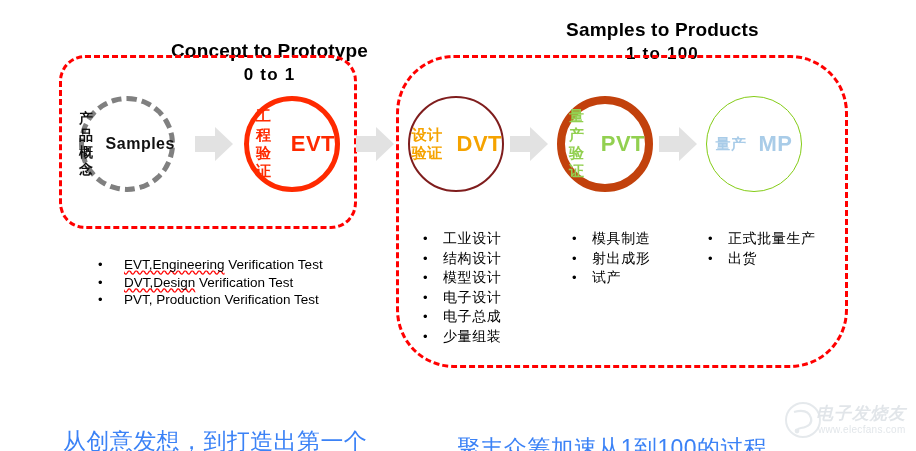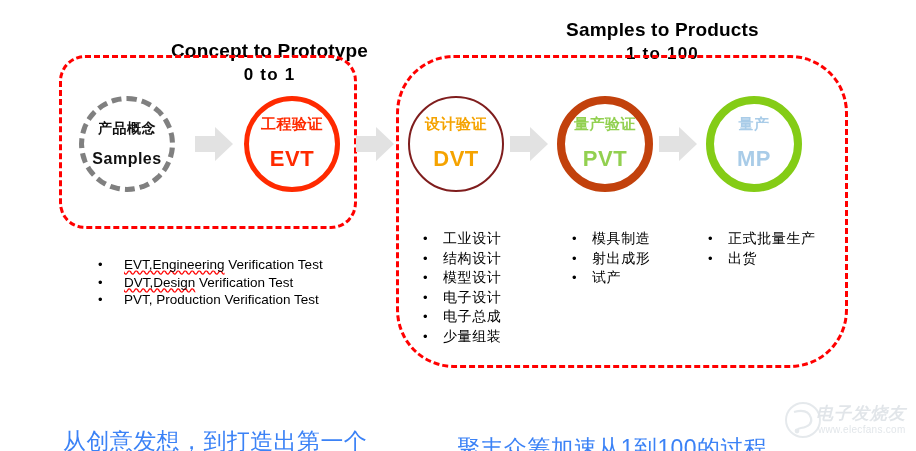--- a/index.html
+++ b/index.html
@@ -56,21 +56,21 @@
     border-radius: 58px;
   }
 
   
   .circle {
     position: absolute;
     width: 96px; height: 96px;
     border-radius: 50%;
     box-sizing: border-box;
     display: flex;
-    flex-direction: column;
+    flex-direction: row;
     align-items: center;
     justify-content: center;
     text-align: center;
     line-height: 1.22;
     gap: 12px;
   }
   .circle .cn {
     font-size: 15px;
     font-weight: bold;
     letter-spacing: 0.5px;
@@ -99,21 +99,21 @@
     border: 2px solid #7f1d1d;
     color: #f5a300;
   }
   #circle-pvt {
     left: 557px; top: 96px;
     border: 8px solid #c2410c;
     color: #92d050;
   }
   #circle-mp {
     left: 706px; top: 96px;
-    border: 8px solid #84cc16;
+    border: 1px solid #84cc16;
     color: #a9cce8;
   }
 
   
   .arrow {
     position: absolute;
     width: 38px; height: 34px;
   }
   #arrow-1 { left: 195px; top: 127px; }
   #arrow-2 { left: 356px; top: 127px; }

